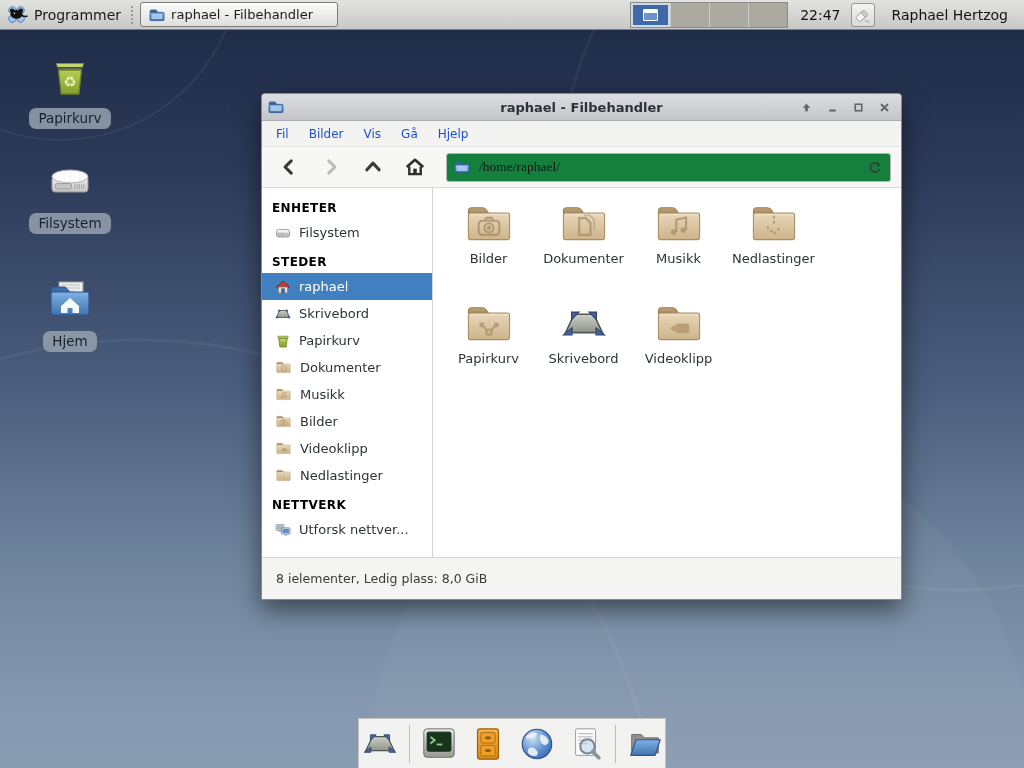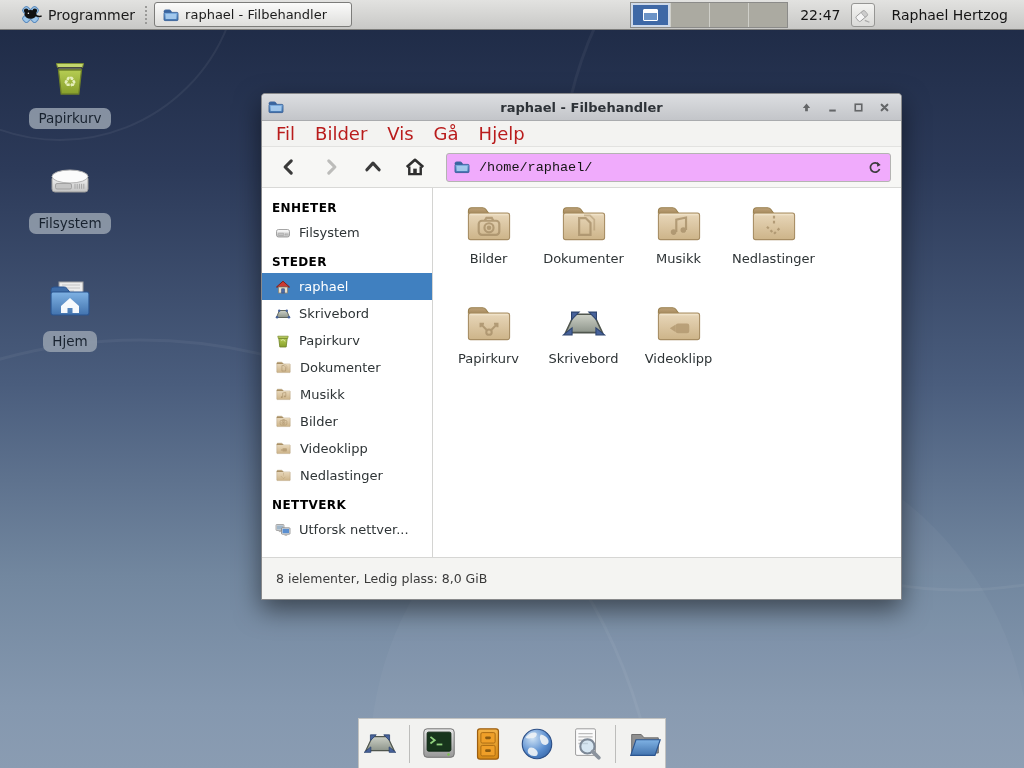--- a/index.html
+++ b/index.html
@@ -6,21 +6,21 @@
   html,body { width:1024px; height:768px; }
   body { font-family:"DejaVu Sans", sans-serif; overflow:hidden; }
   .screen { position:relative; width:1024px; height:768px; overflow:hidden;
     background:linear-gradient(180deg,#1d2944 0%,#2c3a59 22%,#4a5d7d 50%,#72879f 75%,#8598af 92%,#8a9cb2 100%); }
   .swirls { position:absolute; inset:0; pointer-events:none; }
 
   
   .panel { position:absolute; top:0; left:0; width:1024px; height:30px;
     background:linear-gradient(#e2e2e0,#c8c8c6); border-bottom:1px solid #7e7e7c;
     display:flex; align-items:center; z-index:40; }
-  .apps-btn { display:flex; align-items:center; gap:6px; height:28px; padding:0 8px 0 19px; cursor:default; }
+  .apps-btn { display:flex; align-items:center; gap:6px; height:28px; padding:0 8px 0 5px; cursor:default; }
   .apps-label { font-size:14px; color:#1a1a1a; }
   .panel-grip { width:5px; height:18px; border-left:2px dotted #9a9a98; margin:0 4px 0 2px; }
   .taskbtn { display:flex; align-items:center; gap:6px; width:198px; height:25px; padding:0 8px;
     background:linear-gradient(#fbfbfa,#dededc); border:1px solid #7c7c7a; border-radius:3px; }
   .taskbtn-label { font-size:13px; color:#1c1c1c; white-space:nowrap; overflow:hidden; }
   .panel-spacer { flex:1; }
   .ws { display:flex; height:26px; border:1px solid #8b8b89; background:#abaaa1; }
   .ws-cell { width:39px; height:24px; background:#abaaa1; border-left:1px solid #cfcfc9; position:relative; }
   .ws-cell:first-child { border-left:none; }
   .ws-cell.active { background:#3e68a6; box-shadow:inset 0 0 0 2px rgba(255,255,255,.75); }
@@ -45,27 +45,27 @@
     display:flex; flex-direction:column; }
   .titlebar { height:27px; background:linear-gradient(#dcdee1,#c3c5c9);
     border-bottom:1px solid #a9abae; border-radius:4px 4px 0 0;
     display:flex; align-items:center; padding:0 6px; position:relative; }
   .tb-title { position:absolute; left:0; right:0; text-align:center;
     font-size:13px; font-weight:bold; color:#2d3237; pointer-events:none; }
   .tb-btns { margin-left:auto; display:flex; gap:4px; z-index:2; }
   .tb-btn { width:22px; height:20px; display:flex; align-items:center; justify-content:center; border-radius:3px; }
   .menubar { height:26px; background:#f3f3f1; border-bottom:1px solid #e2e2e0;
     display:flex; align-items:center; padding:0 4px; }
-  .menu-item { font-size:18px; color:#b91c1c; padding:3px 10px; }
+  .menu-item { font-size:12px; color:#1d4ed8; padding:3px 10px; }
   .toolbar { height:41px; background:#f7f7f5; border-bottom:1px solid #d9d9d7;
     display:flex; align-items:center; padding:0 10px; gap:8px; }
   .nav-btn { width:34px; height:30px; display:flex; align-items:center; justify-content:center; border-radius:3px; }
   .pathwrap { position:relative; flex:1; height:29px; margin-left:6px; }
   .pathwrap input { width:100%; height:29px; border:1px solid #b4b4b2; border-radius:3px;
-    background:#f0abfc; font-family:Liberation Mono, monospace; font-size:13.5px; color:#141414;
+    background:#15803d; font-family:Liberation Serif, serif; font-size:13.5px; color:#141414;
     padding:0 54px 0 32px; }
   .path-ficon { position:absolute; left:8px; top:6px; }
   .reload-btn { position:absolute; right:6px; top:5px; width:22px; height:20px;
     display:flex; align-items:center; justify-content:center; }
   .winbody { flex:1; display:flex; min-height:0; }
   .sidebar { width:171px; background:#fff; border-right:1px solid #d4d4d2; overflow:hidden; padding-top:4px; }
   .side-header { font-size:12px; font-weight:bold; color:#000; letter-spacing:.4px;
     padding:9px 10px 4px; }
   .side-item { height:27px; display:flex; align-items:center; gap:8px; padding-left:13px;
     font-size:13px; color:#2e3436; }

